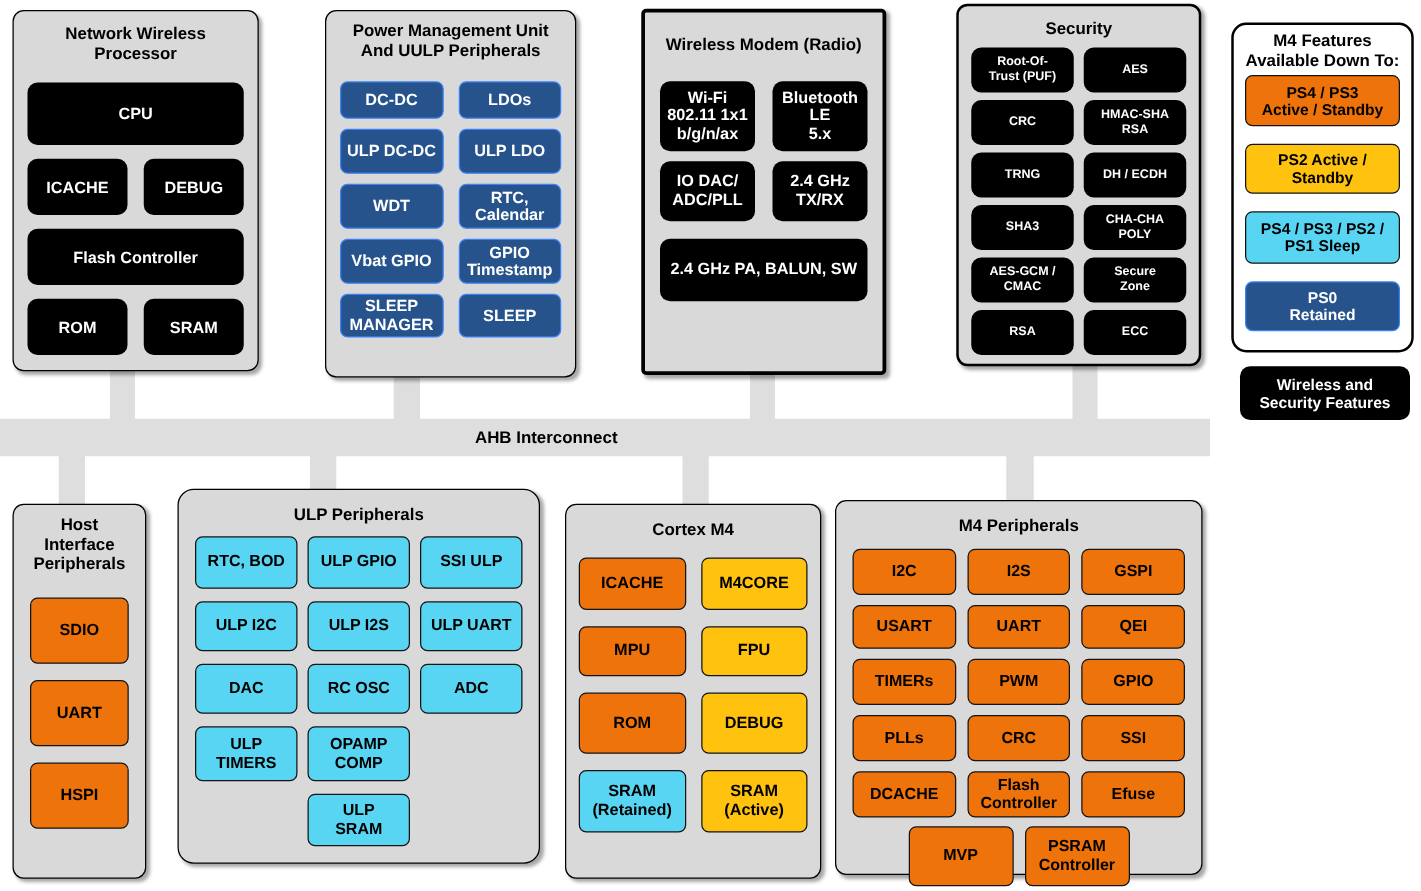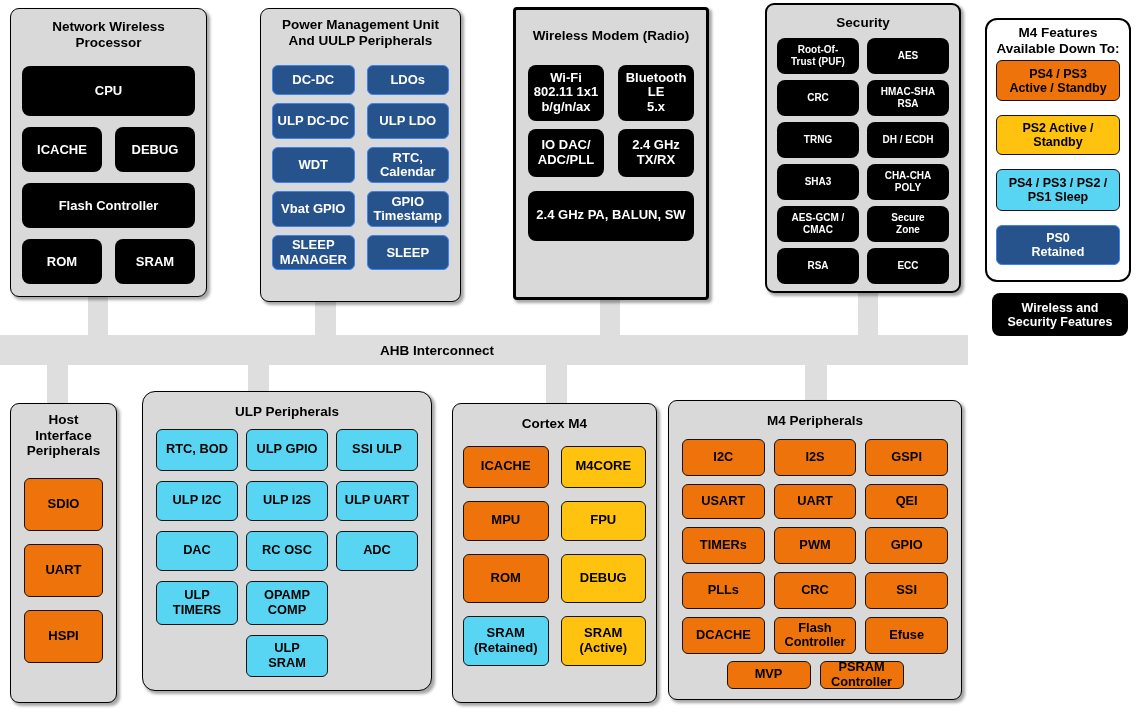--- a/index.html
+++ b/index.html
@@ -61,21 +61,21 @@
   #ulp .blk{font-size:12.8px;}
   .mid{grid-column:2;}
   
   #cortex{left:452px;top:403px;width:205px;height:300px;padding:12px 10px 0;}
   #cortex .grid{display:grid;grid-template-columns:1fr 1fr;grid-template-rows:42px 40px 49px 50px;gap:13px 12px;margin-top:14px;}
   
   #m4p{left:668px;top:400px;width:294px;height:300px;padding:12px 13px 0;}
   #m4p .grid{display:grid;grid-template-columns:1fr 1fr 1fr;grid-template-rows:37px 35px 37px 37px 37px;gap:8px 9px;margin-top:10px;}
   #m4p .blk{font-size:12.8px;}
   #m4p .bottom{display:flex;justify-content:center;gap:9px;margin-top:7px;}
-  #m4p .bottom .blk{width:84px;height:28px;}
+  #m4p .bottom .blk{width:84px;height:48px;}
 </style>
 </head>
 <body>
 
 <div class="canvas">
 
   <div class="ahb-bar">
     <span class="ahb-label">AHB Interconnect</span>
   </div>
   <div class="stub" style="left:88px;top:296px;width:20px;height:40px;"></div>

